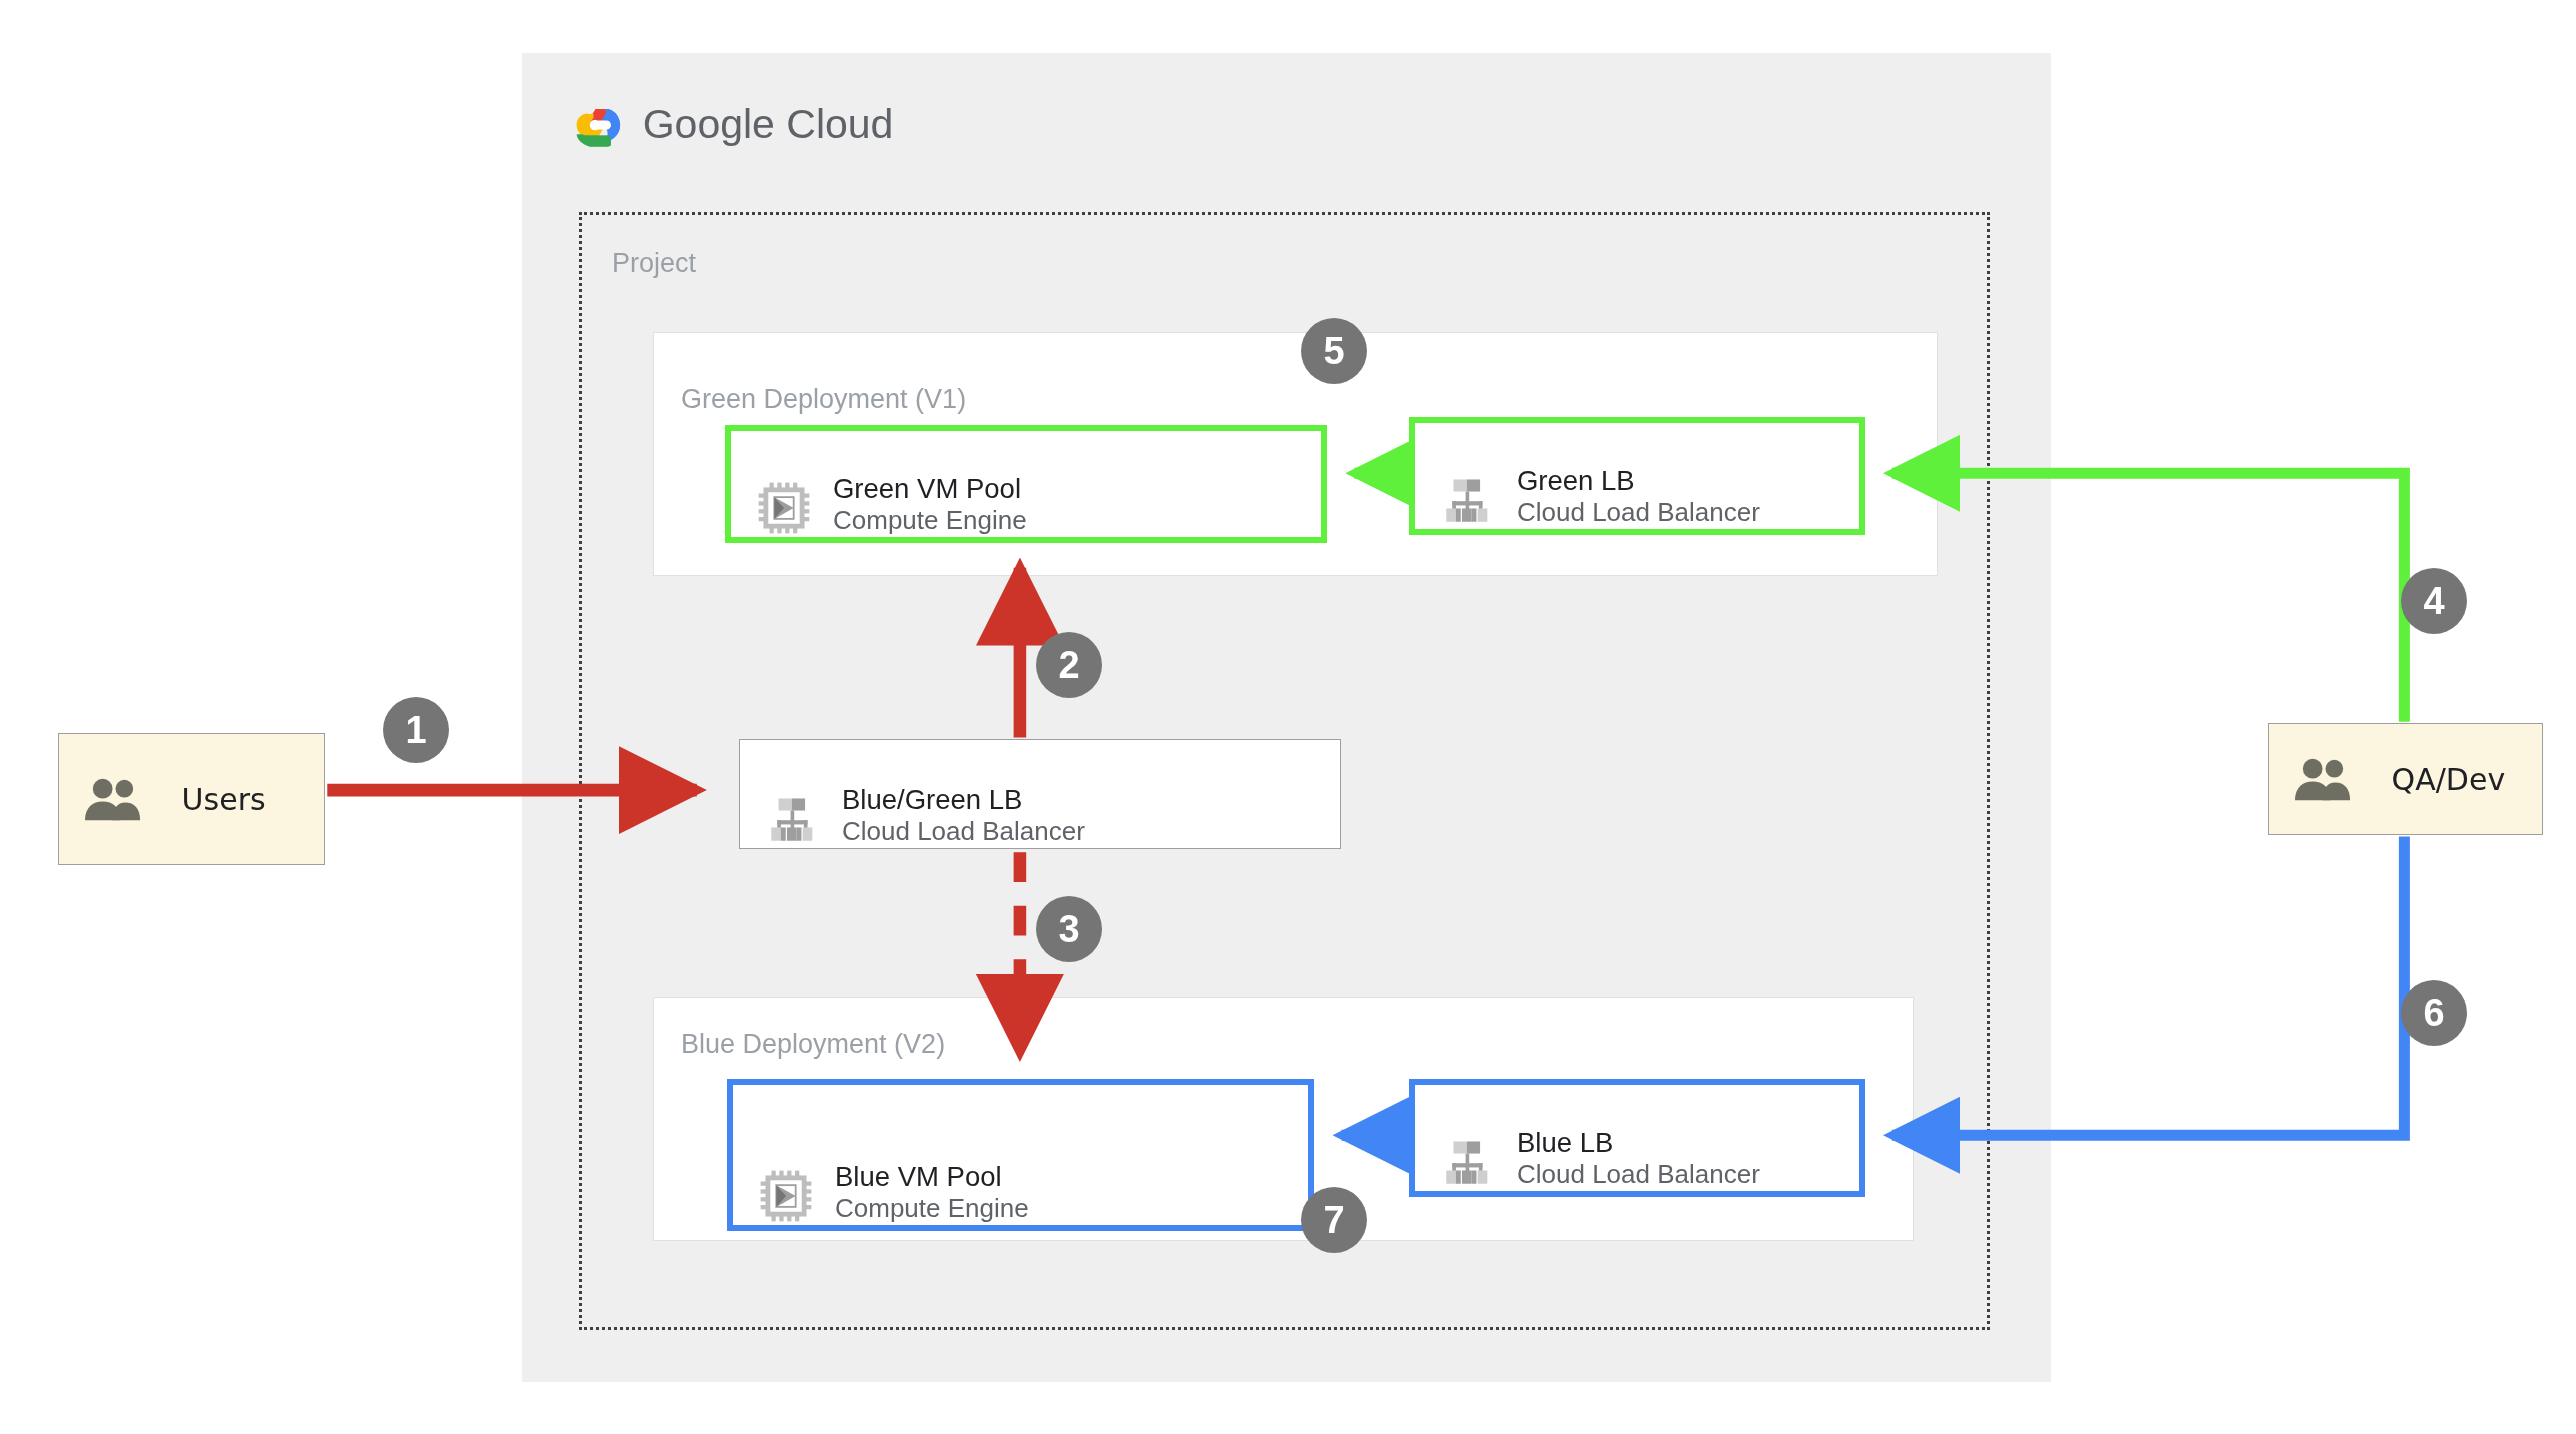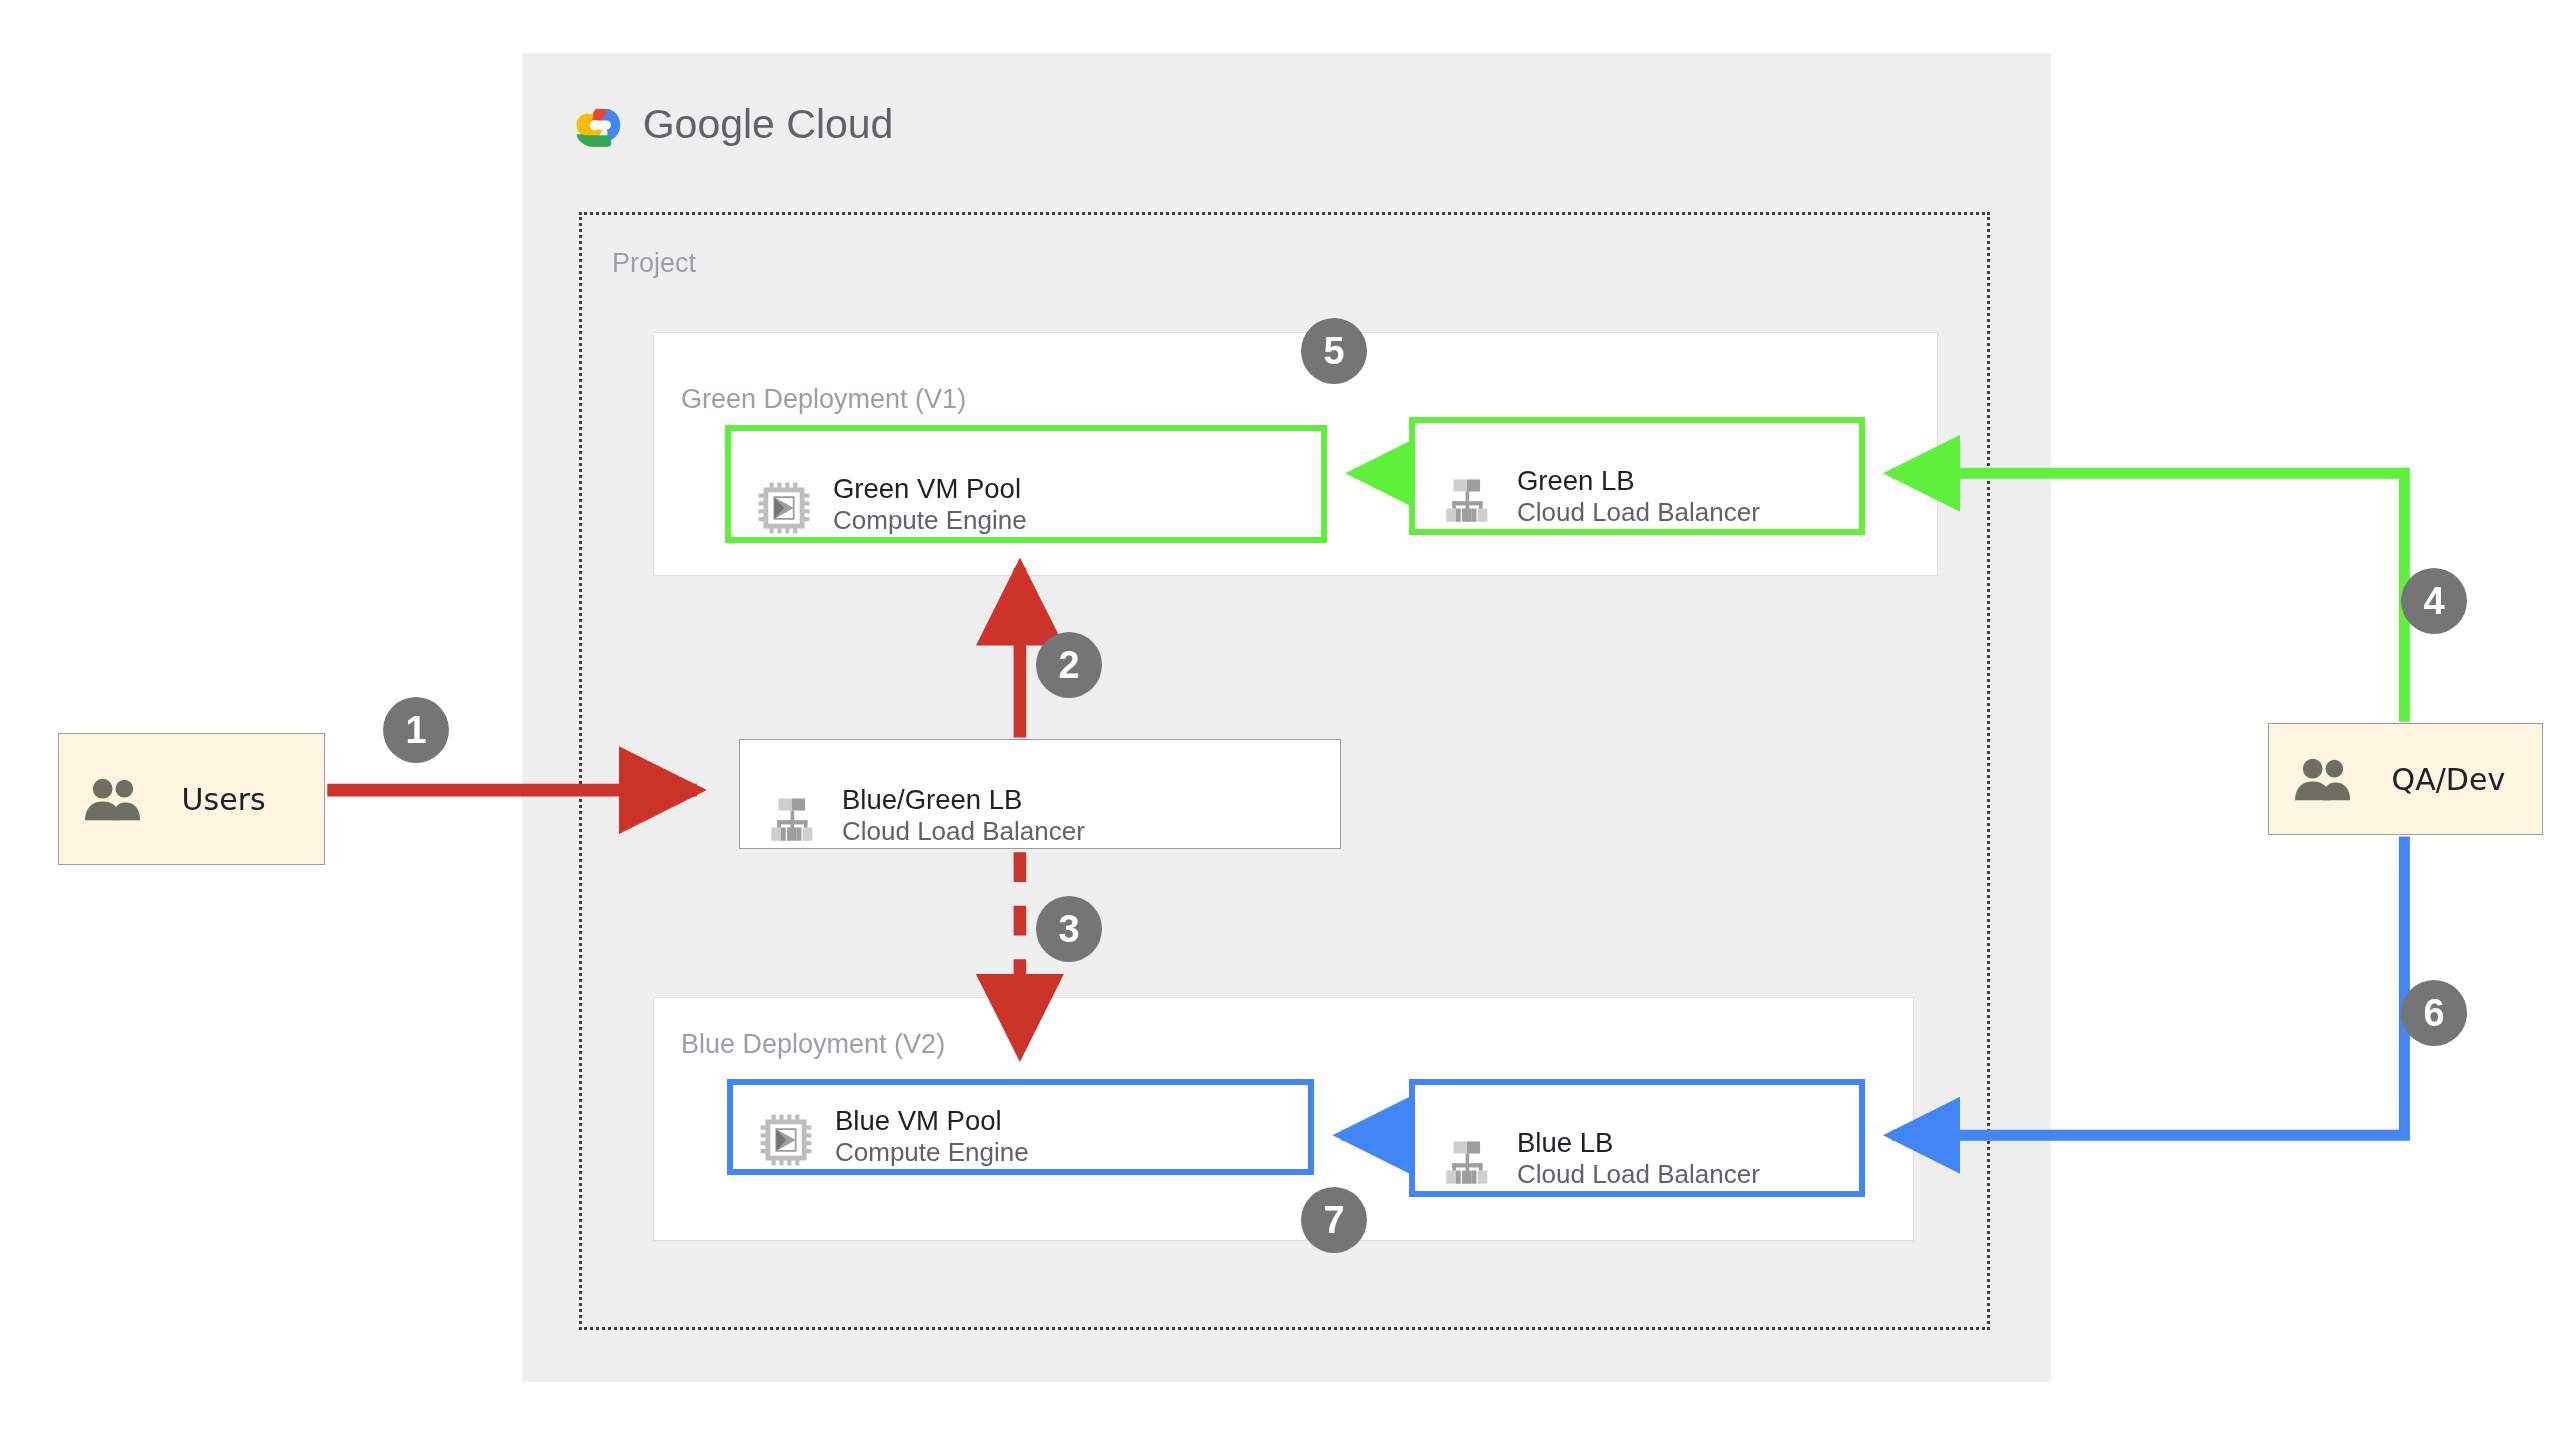--- a/index.html
+++ b/index.html
@@ -103,21 +103,21 @@
   .node-sub {
     font-size: 26px;
     color: #5F6368;
     line-height: 1.22;
     white-space: nowrap;
   }
 
   .n-green-vm { left: 725px; top: 425px;  width: 602px; height: 118px; }
   .n-green-lb { left: 1409px; top: 417px; width: 456px; height: 118px; }
   .n-bg-lb    { left: 722px; top: 739px;  width: 602px; height: 110px; margin-left: 17px; }
-  .n-blue-vm  { left: 727px; top: 1079px; width: 587px; height: 96px; }
+  .n-blue-vm  { left: 727px; top: 1079px; width: 587px; height: 152px; }
   .n-blue-lb  { left: 1409px; top: 1079px; width: 456px; height: 118px; }
 
   
   .actor {
     position: absolute;
     background: #FCF5DF;
     border: 1.6px solid #9E9E9E;
     box-sizing: border-box;
     display: flex;
     align-items: center;

